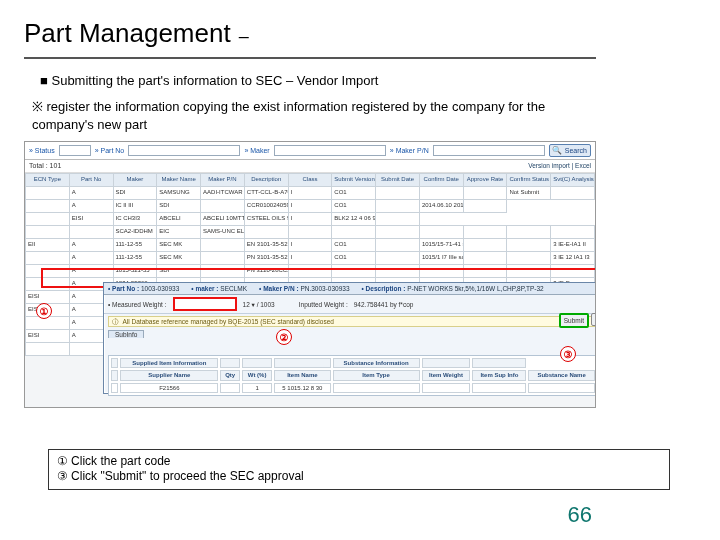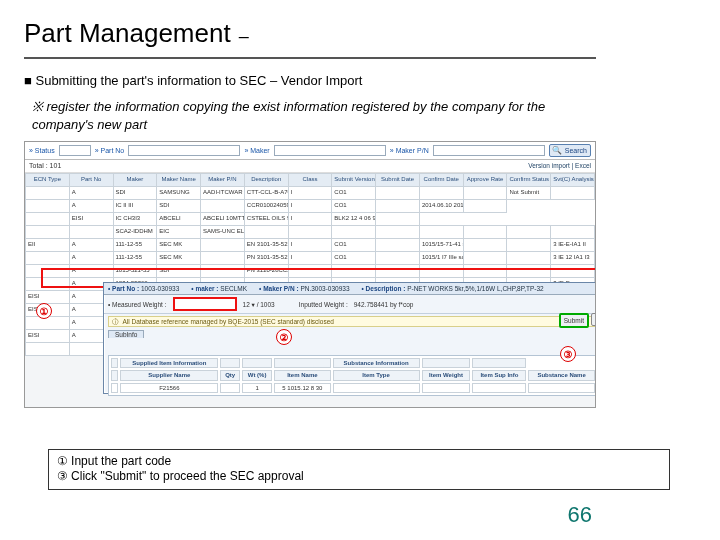--- a/index.html
+++ b/index.html
@@ -33,27 +33,26 @@
     font-size: 18px;
     font-weight: 400;
   }
   .hr {
     height: 2px;
     background: #555;
     margin: 8px 0 14px 0;
   }
   .body-line {
     font-size: 13px;
-    margin: 4px 0;
+    margin: 4px 16px;
   }
   .body-indent {
     font-size: 13px;
     margin: 10px 0 2px 8px;
     line-height: 1.35;
-    font-style: italic;
   }
 
   
   .shot {
     margin-top: 8px;
     border: 1px solid #999;
     background: #f3f5f7;
     font-size: 7px;
     line-height: 1.1;
     color: #333;
@@ -572,18 +571,18 @@
         </table>
     </div>
 
   </div>
 
   <div class="callout c1">①</div>
   <div class="callout c2">②</div>
   <div class="callout c3">③</div>
 
   <div class="instr">
-    <div>① Input the part code</div>
+    <div>① Click the part code</div>
     <div>③ Click "Submit" to proceed the SEC approval</div>
   </div>
 
   <div class="page-num">66</div>
 </div>
 
 </body></html>

